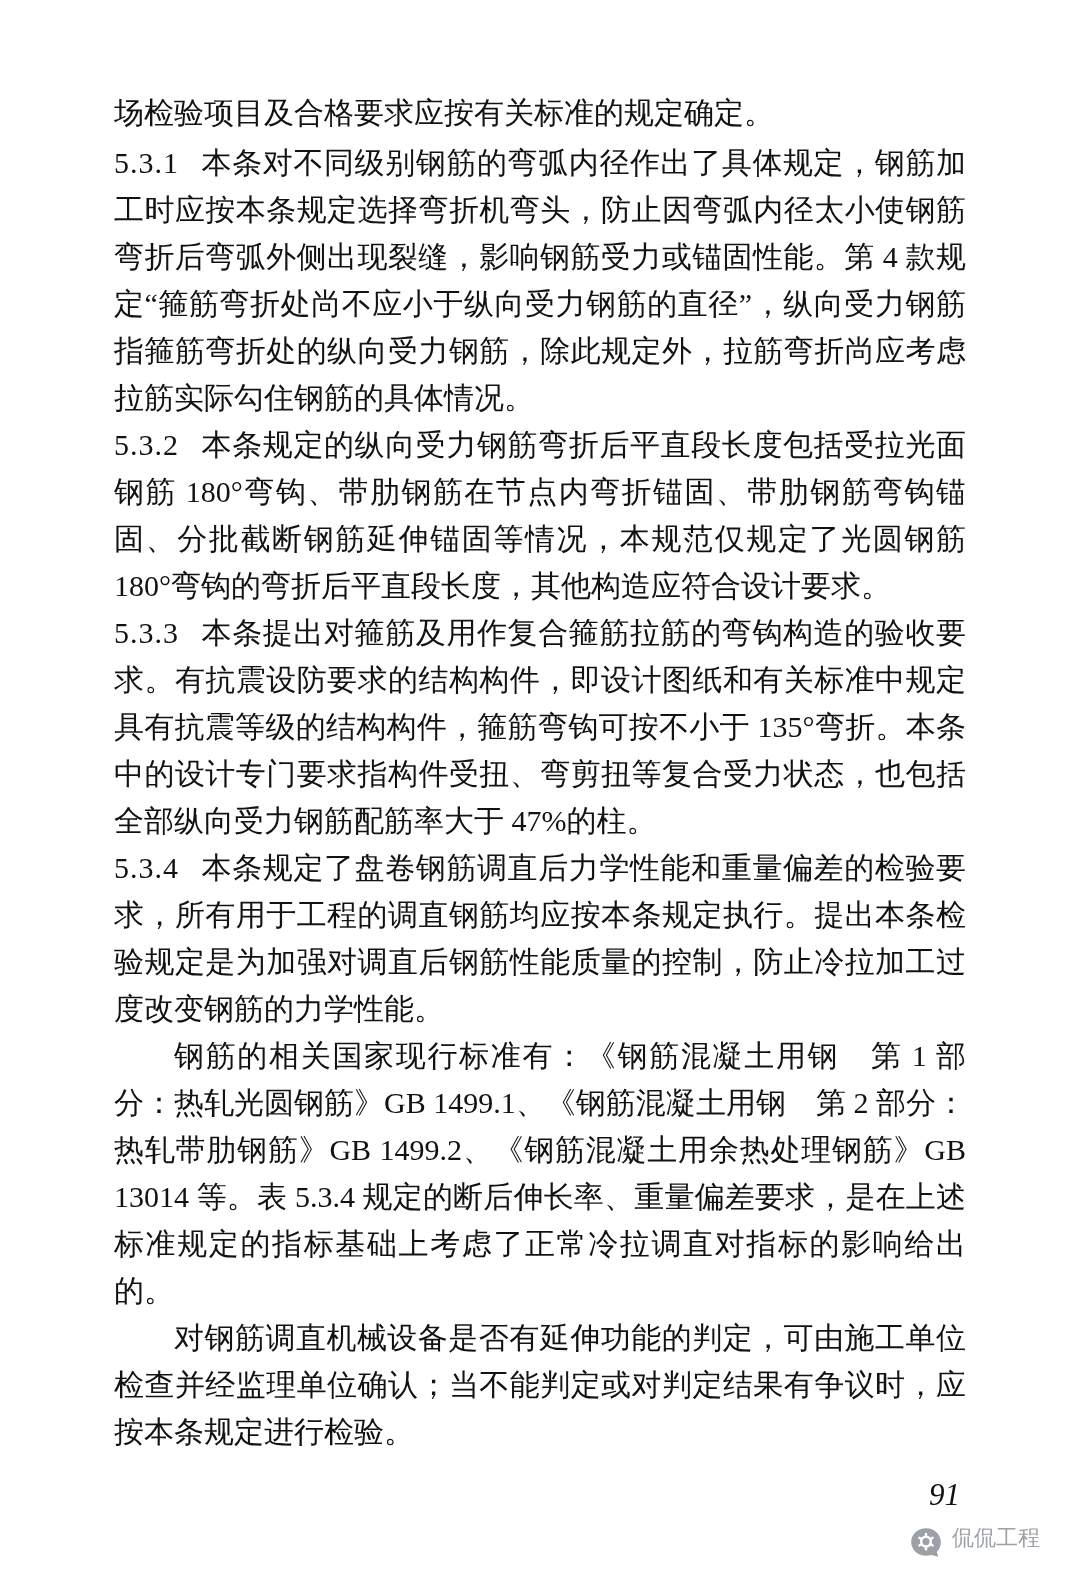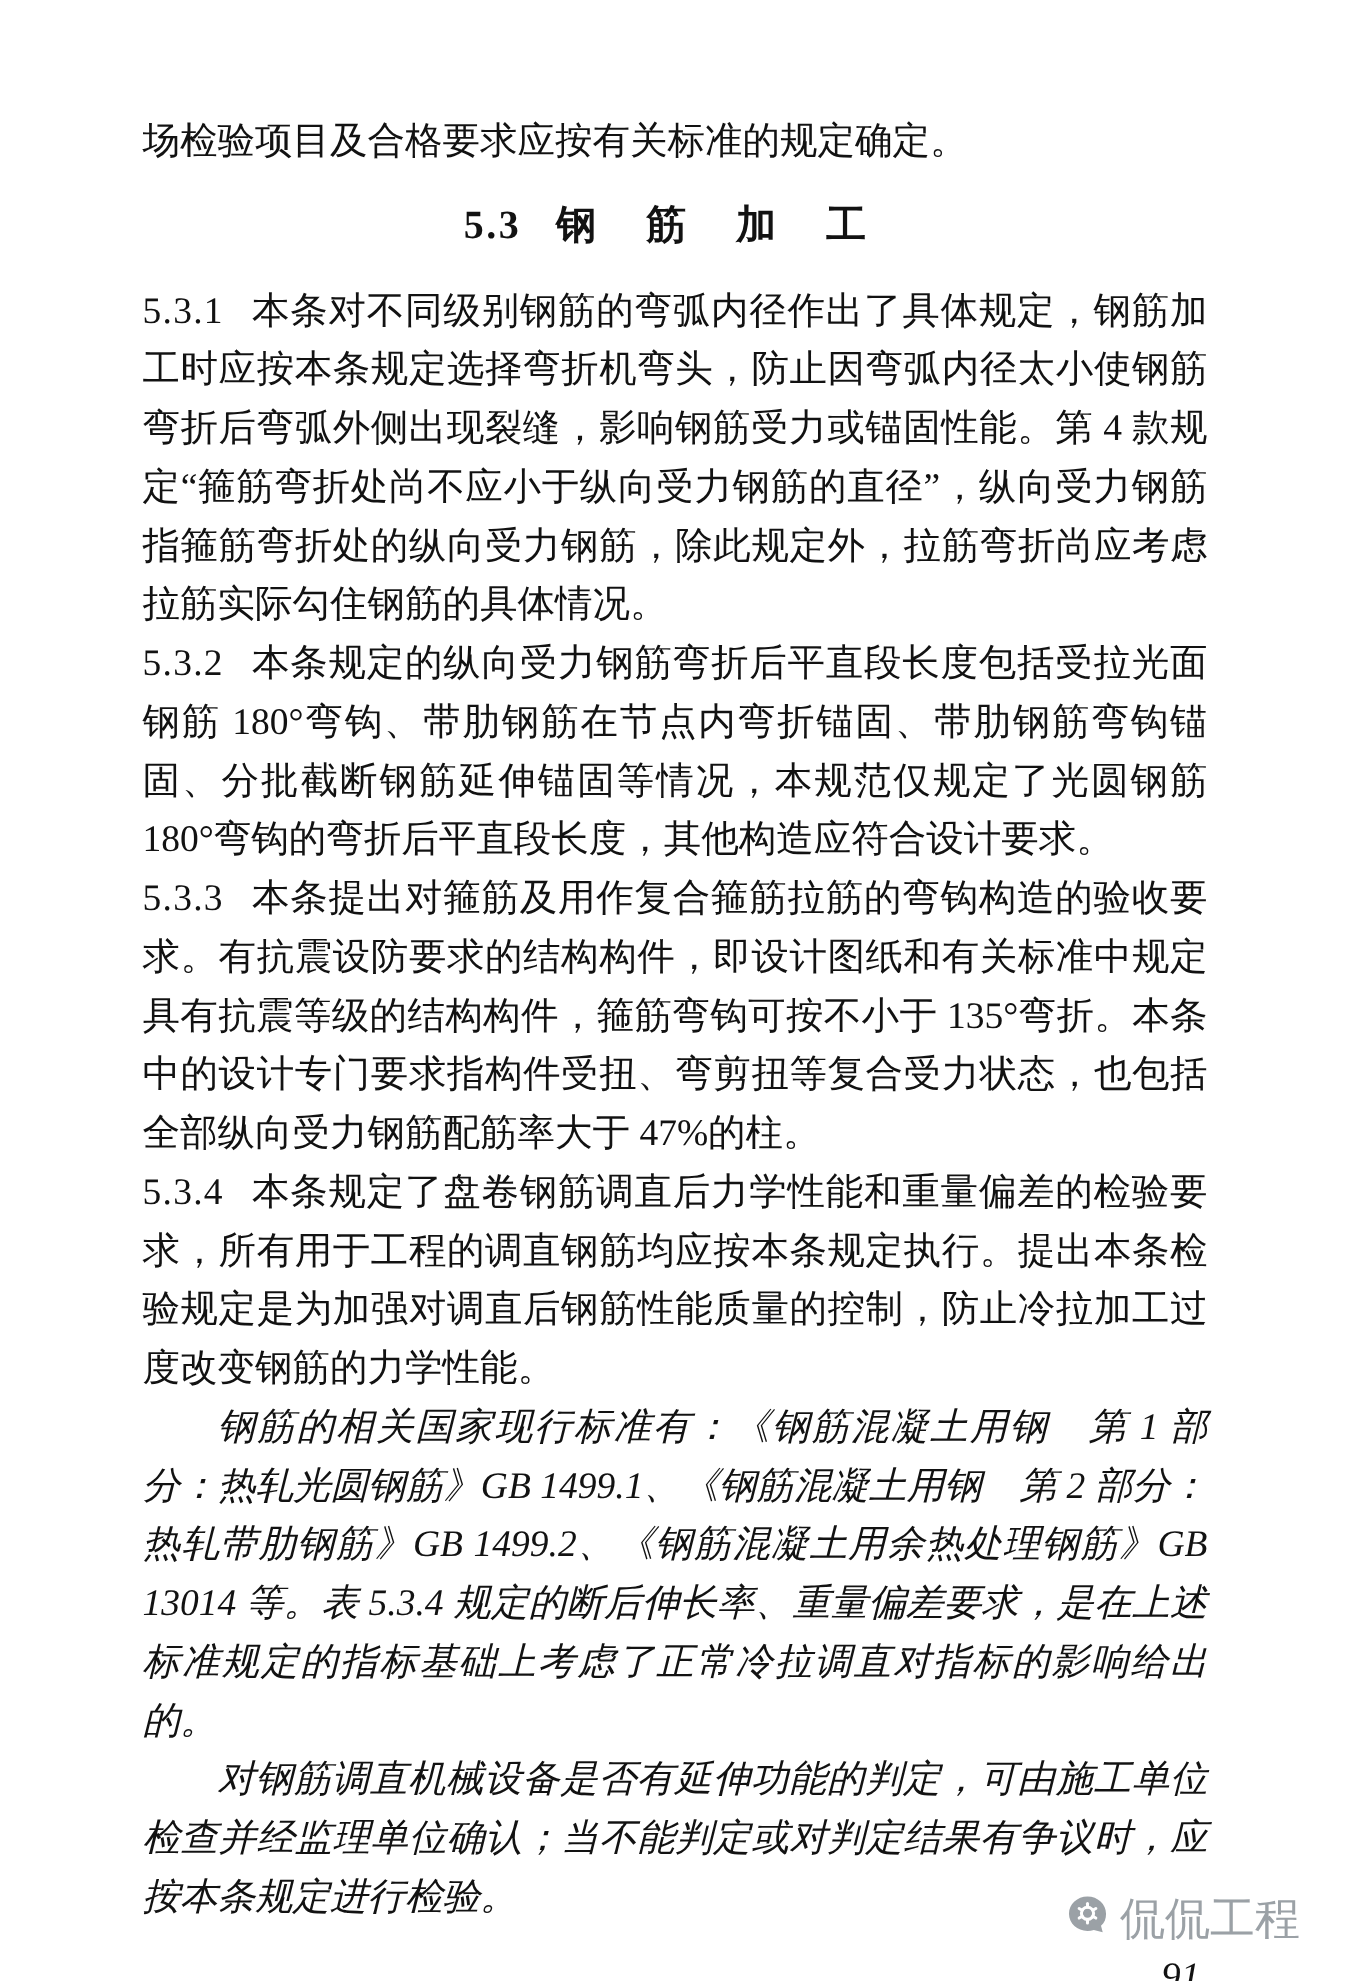--- a/index.html
+++ b/index.html
@@ -46,54 +46,50 @@
   }
   .clause-num {
     font-weight: normal;
     letter-spacing: 1px;
     margin-right: 22px;
   }
   .indent {
     text-indent: 2em;
     text-align: justify;
     text-justify: inter-ideograph;
-    font-style: italic;
   }
   .pagenum-row {
     text-align: right;
     margin-top: 16px;
     padding-right: 6px;
   }
   .pagenum {
     font-style: italic;
     font-size: 31px;
   }
   .watermark {
     position: absolute;
     right: 40px;
     bottom: 24px;
     display: flex;
-    align-items: flex-start;
+    align-items: flex-end;
     gap: 8px;
     color: #9ba1a6;
-    font-size: 36px;
-    font-family: Liberation Mono, monospace;
+    font-size: 22px;
+    font-family: Liberation Sans, sans-serif;
   }
   .watermark svg { display: block; }
 </style>
 </head>
 <body>
 
 <div class="page">
 
   <p class="intro">场检验项目及合格要求应按有关标准的规定确定。</p>
 
-  <h2 class="heading">
-    <span class="sec-num">5.3</span><span class="sec-title">钢 筋 加 工</span>
-  </h2>
 
   <p class="clause">
     <span class="clause-num">5.3.1</span><span>本条对不同级别钢筋的弯弧内径作出了具体规定，钢筋加工时应按本条规定选择弯折机弯头，防止因弯弧内径太小使钢筋弯折后弯弧外侧出现裂缝，影响钢筋受力或锚固性能。第 4 款规定“箍筋弯折处尚不应小于纵向受力钢筋的直径”，纵向受力钢筋指箍筋弯折处的纵向受力钢筋，除此规定外，拉筋弯折尚应考虑拉筋实际勾住钢筋的具体情况。</span>
   </p>
 
   <p class="clause">
     <span class="clause-num">5.3.2</span><span>本条规定的纵向受力钢筋弯折后平直段长度包括受拉光面钢筋 180°弯钩、带肋钢筋在节点内弯折锚固、带肋钢筋弯钩锚固、分批截断钢筋延伸锚固等情况，本规范仅规定了光圆钢筋 180°弯钩的弯折后平直段长度，其他构造应符合设计要求。</span>
   </p>
 
   <p class="clause">

